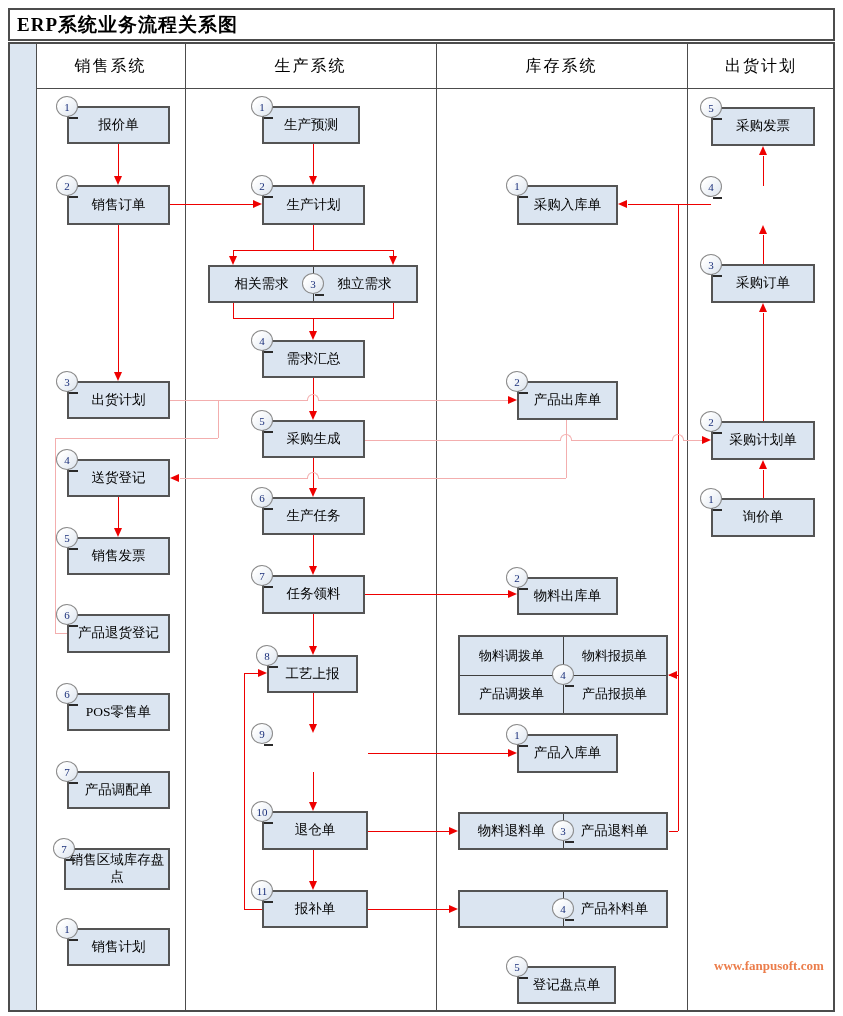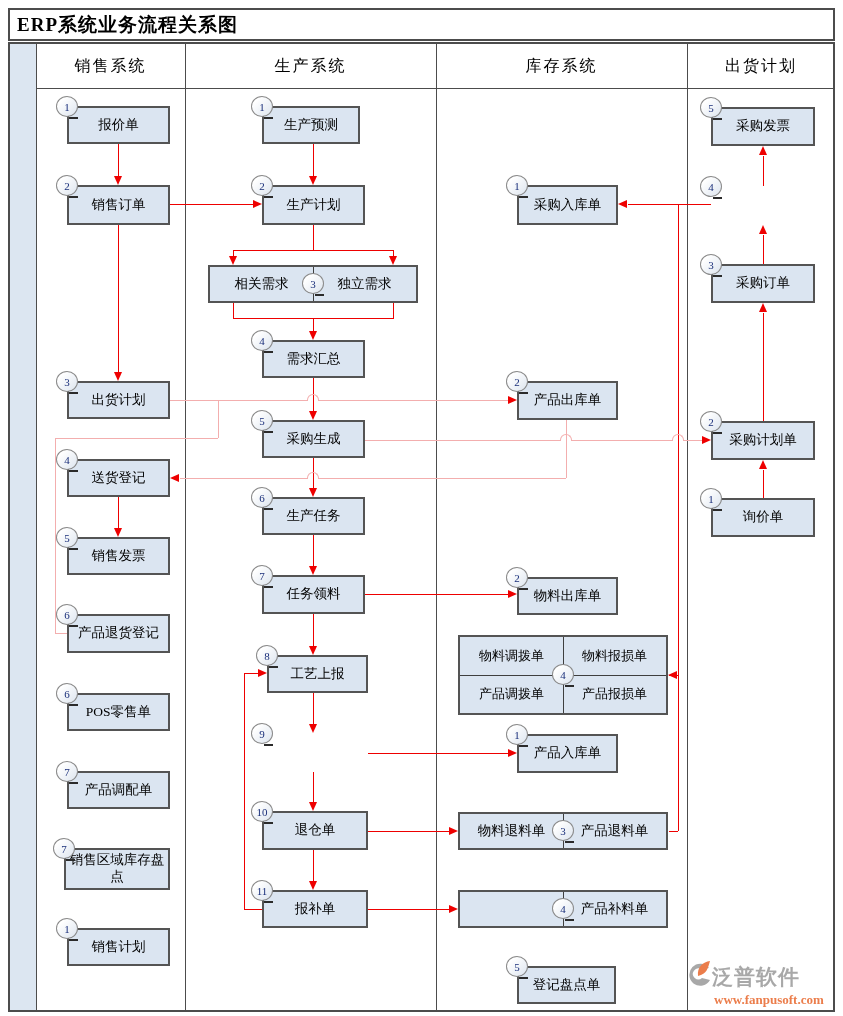--- a/index.html
+++ b/index.html
@@ -50,29 +50,20 @@
   <div class="abs frame titlebar">ERP系统业务流程关系图</div>
   <div class="abs frame tableframe"></div>
   <div class="abs leftstrip"></div>
   <div class="abs coldiv" style="left:36px"></div>
   <div class="abs coldiv" style="left:185px"></div>
   <div class="abs coldiv" style="left:436px"></div>
   <div class="abs coldiv" style="left:687px"></div>
   <div class="abs hdrline"></div>
 
   <div class="abs watermark">
-    <div class="wm-row">
-      <span>
-        <svg width="24" height="30" viewBox="0 0 24 30">
-          <path d="M21 8 A11 11 0 1 0 22 20 L14 18 A5.5 5.5 0 1 1 13 9 Z" fill="#9a9a9a"></path>
-          <path d="M10 16 C9 7 15 2 22 1 C20 8 19 14 10 16 Z" fill="#e8672c"></path>
-        </svg>
-      </span>
-      <span class="wm-brand">泛普软件</span>
-    </div>
     <div class="wm-url">www.fanpusoft.com</div>
   </div>
 <div class="abs hcell" style="left: 36px; width: 149px;">销售系统</div>
     <div class="abs hcell" style="left: 185px; width: 251px;">生产系统</div>
     <div class="abs hcell" style="left: 436px; width: 251px;">库存系统</div>
     <div class="abs hcell" style="left: 687px; width: 148px;">出货计划</div>
     <div class="abs line" style="left: 118px; top: 144px; width: 1px; height: 32px; background: rgb(238, 0, 0);"></div>
     <div class="abs line" style="left: 118px; top: 225px; width: 1px; height: 147px; background: rgb(238, 0, 0);"></div>
     <div class="abs line" style="left: 118px; top: 497px; width: 1px; height: 31px; background: rgb(238, 0, 0);"></div>
     <div class="abs line" style="left: 313px; top: 144px; width: 1px; height: 32px; background: rgb(238, 0, 0);"></div>
@@ -200,21 +191,21 @@
     <div class="abs tick" style="left: 264px; top: 351px; width: 9px;"></div>
     <div class="abs box" style="left: 262px; top: 420px; width: 103px; height: 38px;">采购生成</div>
     <div class="abs badge" style="left: 251px; top: 410px;">5</div>
     <div class="abs tick" style="left: 264px; top: 431px; width: 9px;"></div>
     <div class="abs box" style="left: 262px; top: 497px; width: 103px; height: 38px;">生产任务</div>
     <div class="abs badge" style="left: 251px; top: 487px;">6</div>
     <div class="abs tick" style="left: 264px; top: 508px; width: 9px;"></div>
     <div class="abs box" style="left: 262px; top: 575px; width: 103px; height: 39px;">任务领料</div>
     <div class="abs badge" style="left: 251px; top: 565px;">7</div>
     <div class="abs tick" style="left: 264px; top: 586px; width: 9px;"></div>
-    <div class="abs box" style="left: 267px; top: 655px; width: 101px; height: 38px;">工艺上报</div>
+    <div class="abs box" style="left: 267px; top: 655px; width: 91px; height: 38px;">工艺上报</div>
     <div class="abs badge" style="left: 256px; top: 645px;">8</div>
     <div class="abs tick" style="left: 269px; top: 666px; width: 9px;"></div>
     <div class="abs badge" style="left: 251px; top: 723px;">9</div>
     <div class="abs tick" style="left: 264px; top: 744px; width: 9px;"></div>
     <div class="abs box" style="left: 262px; top: 811px; width: 106px; height: 39px;">退仓单</div>
     <div class="abs badge" style="left: 251px; top: 801px;">10</div>
     <div class="abs tick" style="left: 264px; top: 822px; width: 9px;"></div>
     <div class="abs box" style="left: 262px; top: 890px; width: 106px; height: 38px;">报补单</div>
     <div class="abs badge" style="left: 251px; top: 880px;">11</div>
     <div class="abs tick" style="left: 264px; top: 901px; width: 9px;"></div>

